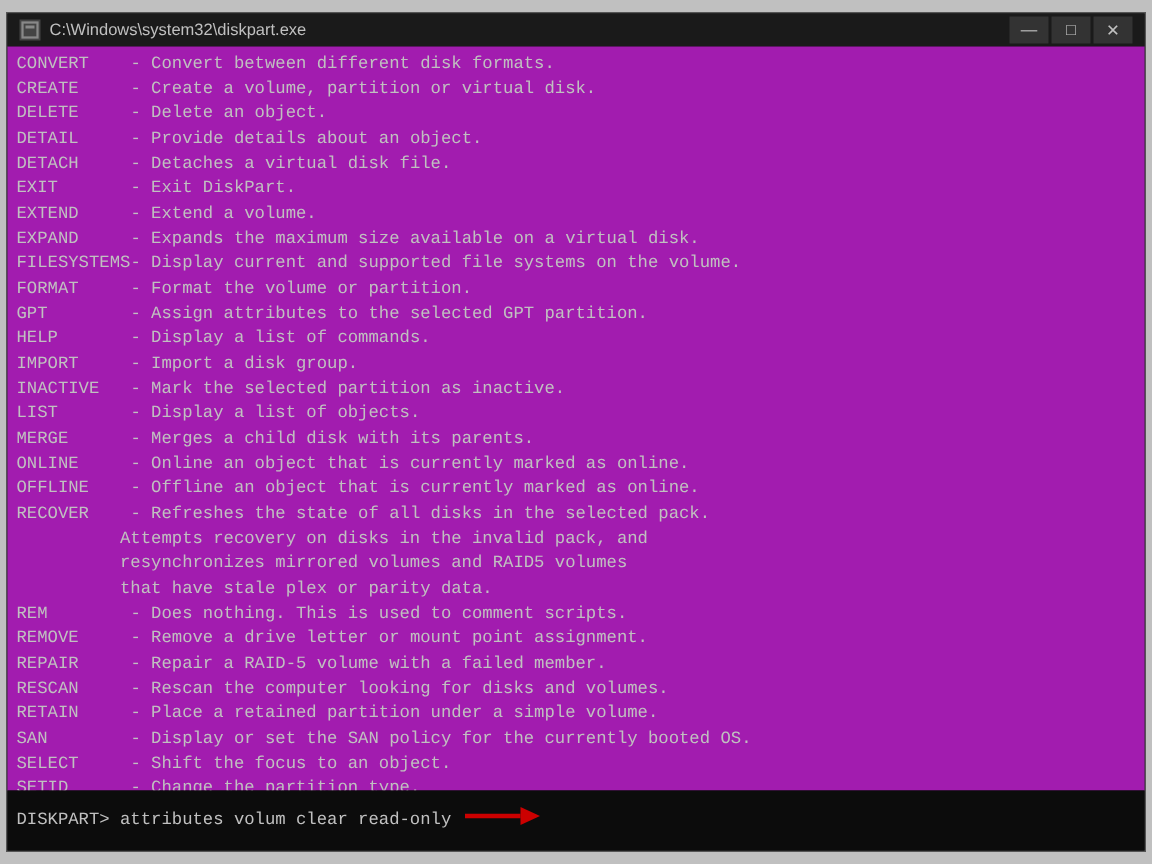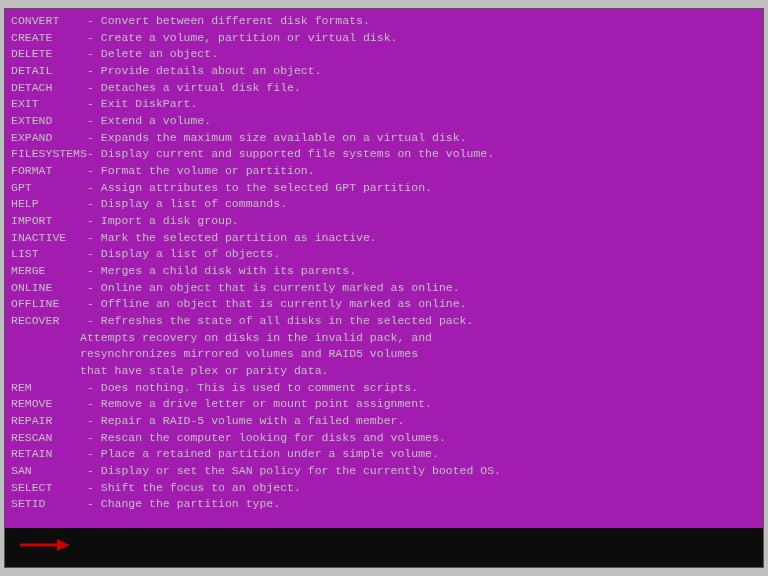--- a/index.html
+++ b/index.html
@@ -115,25 +115,42 @@
     .line {
       display: block;
       white-space: pre;
       line-height: 1.45;
     }
   </style>
 </head>
 <body>
 
 <div class="window">
+  <div class="title-bar">
+    <div class="title-bar-left">
+      <div class="title-bar-icon">
+        <svg width="12" height="12" viewBox="0 0 12 12">
+          <rect x="1" y="1" width="10" height="10" fill="none" stroke="#888" stroke-width="1.5"></rect>
+          <rect x="3" y="3" width="6" height="2" fill="#888"></rect>
+        </svg>
+      </div>
+      <span class="title-bar-text">C:\Windows\system32\diskpart.exe</span>
+    </div>
+    <div class="title-bar-controls">
+      <button class="title-btn">—</button>
+      <button class="title-btn">□</button>
+      <button class="title-btn close">✕</button>
+    </div>
+  </div>
 
   <div class="terminal-content" id="terminal-content"><span class="line"><span style="color:#c0c0c0">CONVERT    </span>- Convert between different disk formats.</span><span class="line"><span style="color:#c0c0c0">CREATE     </span>- Create a volume, partition or virtual disk.</span><span class="line"><span style="color:#c0c0c0">DELETE     </span>- Delete an object.</span><span class="line"><span style="color:#c0c0c0">DETAIL     </span>- Provide details about an object.</span><span class="line"><span style="color:#c0c0c0">DETACH     </span>- Detaches a virtual disk file.</span><span class="line"><span style="color:#c0c0c0">EXIT       </span>- Exit DiskPart.</span><span class="line"><span style="color:#c0c0c0">EXTEND     </span>- Extend a volume.</span><span class="line"><span style="color:#c0c0c0">EXPAND     </span>- Expands the maximum size available on a virtual disk.</span><span class="line"><span style="color:#c0c0c0">FILESYSTEMS</span>- Display current and supported file systems on the volume.</span><span class="line"><span style="color:#c0c0c0">FORMAT     </span>- Format the volume or partition.</span><span class="line"><span style="color:#c0c0c0">GPT        </span>- Assign attributes to the selected GPT partition.</span><span class="line"><span style="color:#c0c0c0">HELP       </span>- Display a list of commands.</span><span class="line"><span style="color:#c0c0c0">IMPORT     </span>- Import a disk group.</span><span class="line"><span style="color:#c0c0c0">INACTIVE   </span>- Mark the selected partition as inactive.</span><span class="line"><span style="color:#c0c0c0">LIST       </span>- Display a list of objects.</span><span class="line"><span style="color:#c0c0c0">MERGE      </span>- Merges a child disk with its parents.</span><span class="line"><span style="color:#c0c0c0">ONLINE     </span>- Online an object that is currently marked as online.</span><span class="line"><span style="color:#c0c0c0">OFFLINE    </span>- Offline an object that is currently marked as online.</span><span class="line"><span style="color:#c0c0c0">RECOVER    </span>- Refreshes the state of all disks in the selected pack.</span><span class="line">          Attempts recovery on disks in the invalid pack, and</span><span class="line">          resynchronizes mirrored volumes and RAID5 volumes</span><span class="line">          that have stale plex or parity data.</span><span class="line"><span style="color:#c0c0c0">REM        </span>- Does nothing. This is used to comment scripts.</span><span class="line"><span style="color:#c0c0c0">REMOVE     </span>- Remove a drive letter or mount point assignment.</span><span class="line"><span style="color:#c0c0c0">REPAIR     </span>- Repair a RAID-5 volume with a failed member.</span><span class="line"><span style="color:#c0c0c0">RESCAN     </span>- Rescan the computer looking for disks and volumes.</span><span class="line"><span style="color:#c0c0c0">RETAIN     </span>- Place a retained partition under a simple volume.</span><span class="line"><span style="color:#c0c0c0">SAN        </span>- Display or set the SAN policy for the currently booted OS.</span><span class="line"><span style="color:#c0c0c0">SELECT     </span>- Shift the focus to an object.</span><span class="line"><span style="color:#c0c0c0">SETID      </span>- Change the partition type.</span></div>
 
   <div class="bottom-bar">
     <div class="prompt-line">
+      <span>DISKPART&gt; attributes volum clear read-only</span>
       <span class="arrow-container">
         <svg width="55" height="28" viewBox="0 0 55 28">
           <line x1="5" y1="14" x2="42" y2="14" stroke="#cc0000" stroke-width="3"></line>
           <polygon points="42,8 55,14 42,20" fill="#cc0000"></polygon>
         </svg>
       </span>
     </div>
   </div>
 </div>
 

